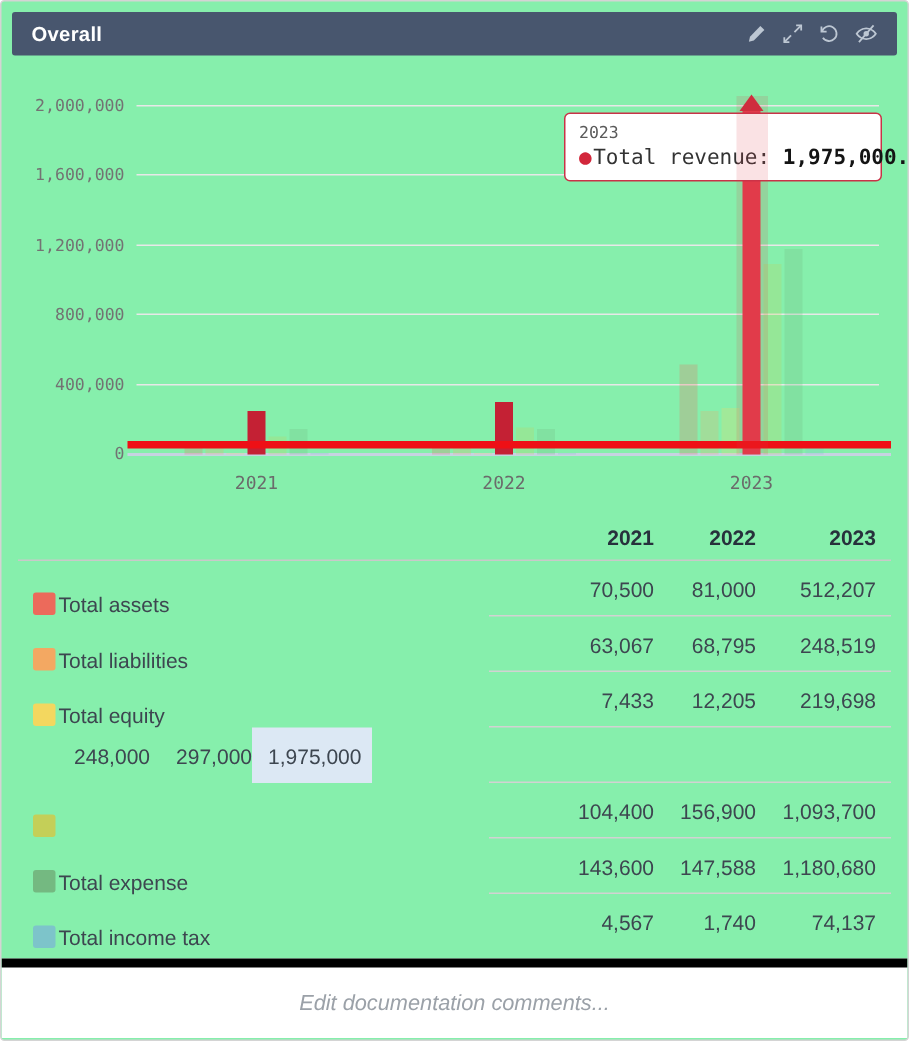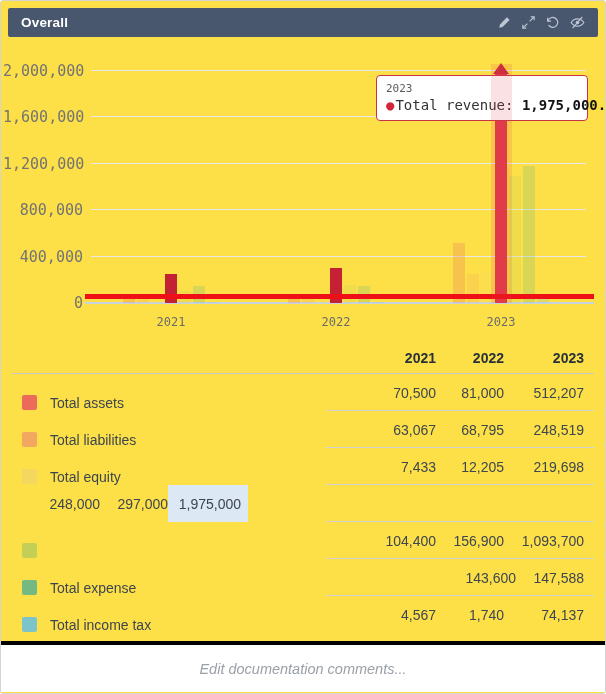--- a/index.html
+++ b/index.html
@@ -1,56 +1,56 @@
 <!DOCTYPE html>
 <html><head>
 <meta charset="utf-8">
 <style>
   html,body{margin:0;padding:0;background:#fff;}
   body{width:606px;height:694px;position:relative;font-family:"Liberation Sans",sans-serif;}
-  .panel{position:absolute;inset:0;border:1px solid #d4d4d4;border-radius:3px;background:#fde047;box-sizing:border-box;overflow:hidden;}
+  .panel{position:absolute;inset:0;border:1px solid #d4d4d4;border-radius:3px;background:#86efac;box-sizing:border-box;overflow:hidden;}
 
   
   .titlebar{margin:7px 7px 0 7px;height:29px;background:#48566e;border-radius:2px;display:flex;align-items:center;justify-content:space-between;padding:0 12px 0 13px;box-sizing:border-box;}
   .titlebar .title{color:#ffffff;font-size:13.5px;font-weight:600;letter-spacing:.2px;}
   .tb-icons{display:flex;align-items:center;gap:9px;}
   .tb-icons svg{display:block;cursor:pointer;}
 
   
   .chart-wrap{position:relative;height:300px;}
   .plot{position:absolute;left:90px;top:18px;width:495px;height:248px;}
   .gridline{position:absolute;left:0;right:0;height:1px;background:#e8e8e8;z-index:1;}
-  .ytick{position:absolute;left:-88px;width:80px;text-align:right;font-family:"DejaVu Sans Mono",monospace;font-size:15px;color:#737373;height:16px;line-height:16px;z-index:2;}
+  .ytick{position:absolute;left:-88px;width:80px;text-align:right;font-family:"DejaVu Sans Mono",monospace;font-size:11px;color:#737373;height:16px;line-height:16px;z-index:2;}
   .xtick{position:absolute;bottom:-26px;width:60px;margin-left:-30px;text-align:center;font-family:"DejaVu Sans Mono",monospace;font-size:12px;color:#6b6b6b;}
   .axis-line{position:absolute;left:-6px;right:-8px;bottom:-1px;height:2px;background:#c7d3e2;z-index:3;}
   .bar{position:absolute;bottom:0;width:12px;z-index:10;}
   .zero-hl-line{position:absolute;left:-6px;right:-8px;bottom:4px;height:5px;z-index:25;}
   .hl-band{position:absolute;bottom:0;width:21px;z-index:40;pointer-events:none;}
   .hl-arrow{position:absolute;width:0;height:0;border-left:8px solid transparent;border-right:8px solid transparent;z-index:45;}
   .tooltip{position:absolute;left:285px;top:20px;width:212px;background:#fff;border:1.5px solid #c93247;border-radius:4px;padding:6px 9px 7px 9px;z-index:30;font-family:"DejaVu Sans Mono",monospace;box-sizing:border-box;}
   .tooltip .tt-title{font-size:11px;color:#5b5b5b;margin-bottom:2px;}
   .tooltip .tt-line{font-size:14px;color:#333;white-space:nowrap;}
   .tooltip .tt-dot{color:#d2273b;margin-right:1px;}
   .tooltip .tt-value{font-weight:bold;color:#141414;}
 
   
   .table{margin:6px 11px 0 11px;}
   .t-head{display:flex;align-items:center;height:30px;border-bottom:1px solid #c9c9c9;padding:0 10px;font-weight:bold;font-size:14px;color:#27313c;}
   .t-row{display:flex;align-items:center;height:37px;padding:0 10px;position:relative;font-size:14px;color:#3d4650;cursor:default;}
   .t-row .sep{position:absolute;right:0;bottom:0;width:268px;height:1px;background:#d2d2d2;}
-  .t-label{flex:1;display:flex;align-items:center;gap:13px;margin-top:20px;}
+  .t-label{flex:1;display:flex;align-items:center;gap:2px;margin-top:20px;}
   .swatch{width:15px;height:15px;border-radius:2px;flex:0 0 auto;}
   .t-col{width:78px;display:flex;align-items:center;justify-content:flex-end;height:37px;box-sizing:border-box;}
   .t-col.c2{width:68px;}
   .t-col.c3{width:80px;}
   .t-head .t-col{height:30px;}
   .cell-hl{background:#dce8f4;padding:0 7px 0 5px;margin-right:-7px;width:82px;}
 
   
-  .footer{position:absolute;left:0;right:0;bottom:1px;height:47px;border-top:4px solid #000000;display:flex;align-items:center;justify-content:center;background:#fff;}
+  .footer{position:absolute;left:0;right:0;bottom:1px;height:47px;border-top:6px solid #000000;display:flex;align-items:center;justify-content:center;background:#fff;}
   .footer .edit-comments{font-style:italic;font-size:14.5px;color:#9ba1a8;cursor:text;}
 </style>
 </head>
 <body>
 
 <div class="panel">
 
   <div class="titlebar">
     <span class="title">Overall</span>
     <span class="tb-icons">
@@ -176,20 +176,21 @@
           <span class="t-col c3">1,093,700</span>
           <span class="sep"></span>
         </div>
         <div class="t-row">
           <span class="t-label">
             <span class="swatch" style="background: rgb(116, 185, 129);"></span>
             <span>Total expense</span>
           </span>
           <span class="t-col c1">143,600</span>
           <span class="t-col c2">147,588</span>
+          <span class="t-col c3">1,180,680</span>
           <span class="sep"></span>
         </div>
         <div class="t-row">
           <span class="t-label">
             <span class="swatch" style="background: rgb(125, 196, 202);"></span>
             <span>Total income tax</span>
           </span>
           <span class="t-col c1">4,567</span>
           <span class="t-col c2">1,740</span>
           <span class="t-col c3">74,137</span>

